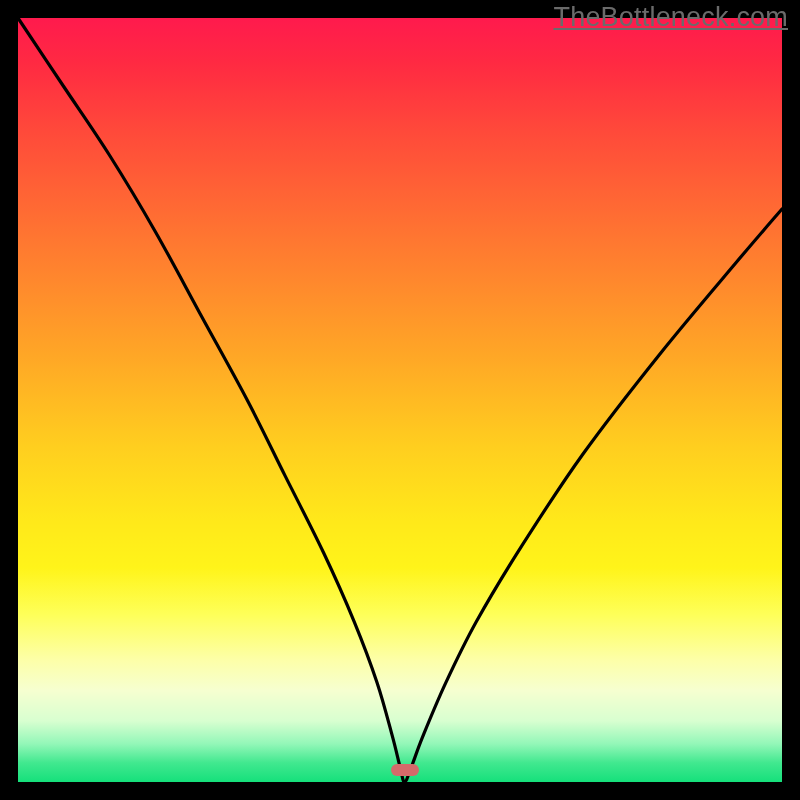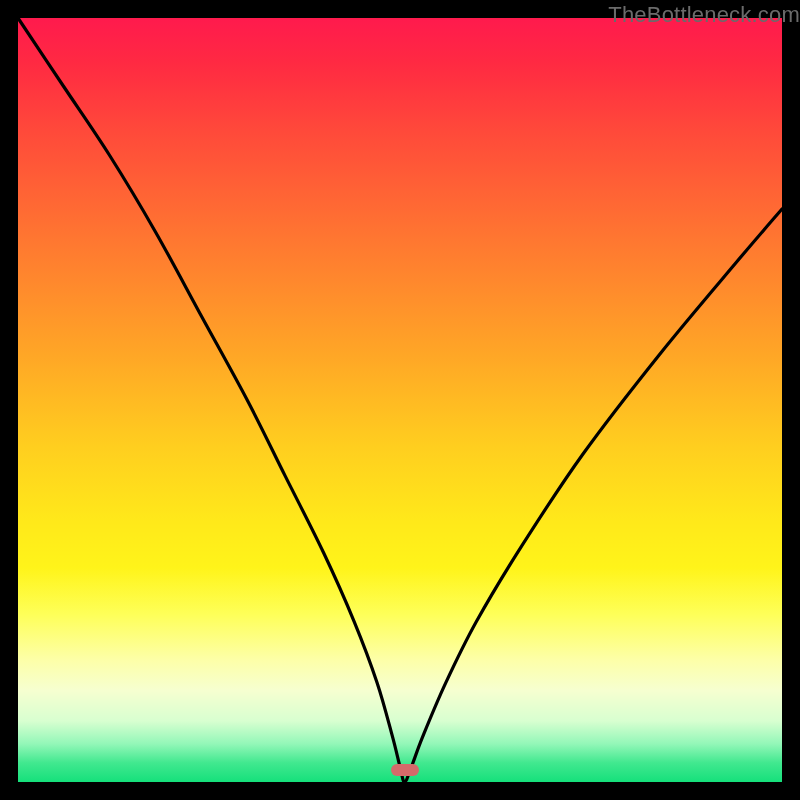--- a/index.html
+++ b/index.html
@@ -54,25 +54,26 @@
     position: absolute;
     width: 28px;
     height: 12px;
     border-radius: 6px;
     background: #d46a6a;
     transform: translate(-50%, -50%);
   }
   .attribution {
     position: absolute;
     top: 2px;
-    right: 0;
+    right: 12px;
     color: #6b6b6b;
-    font-size: 22px;
+    font-size: 27px;
     letter-spacing: 0.2px;
     user-select: none;
+    text-decoration: underline;
   }
 </style>
 </head>
 <body>
 
 <div class="frame">
   <div class="plot">
 
     <svg class="curve" viewBox="0 0 764 764" preserveAspectRatio="none">
       <path d="M 0 0 C 7.64 11.459999999999999, 30.559999999999995 45.83999999999999, 45.839999999999996 68.75999999999999 C 61.12 91.67999999999999, 76.39999999999999 113.32666666666664, 91.67999999999999 137.51999999999998 C 106.96 161.71333333333334, 122.23999999999998 187.18000000000006, 137.51999999999998 213.92000000000007 C 152.79999999999998 240.66000000000008, 168.07999999999998 269.9466666666667, 183.35999999999999 297.96000000000004 C 198.64 325.97333333333336, 215.19333333333333 355.26, 229.2 382 C 243.20666666666665 408.74, 254.66666666666663 432.93333333333334, 267.4 458.4 C 280.1333333333333 483.8666666666666, 294.14 510.6066666666666, 305.6 534.8 C 317.06000000000006 558.9933333333333, 327.24666666666667 581.9133333333333, 336.16 603.56 C 345.0733333333334 625.2066666666666, 352.7133333333333 645.5799999999999, 359.08 664.68 C 365.44666666666666 683.78, 370.54 704.1533333333333, 374.36 718.16 C 378.18 732.1666666666666, 379.9626666666667 741.08, 382 748.72 C 384.0373333333333 756.36, 384.674 764, 386.584 764 C 388.494 764, 390.40400000000005 756.36, 393.46000000000004 748.72 C 396.516 741.08, 399.19 732.1666666666666, 404.92 718.16 C 410.65000000000003 704.1533333333333, 418.92666666666673 683.78, 427.84000000000003 664.68 C 436.75333333333333 645.5799999999999, 445.66666666666663 626.4799999999999, 458.4 603.56 C 471.1333333333333 580.64, 486.41333333333336 555.1733333333333, 504.24 527.16 C 522.0666666666667 499.14666666666665, 542.44 467.31333333333333, 565.36 435.48 C 588.28 403.6466666666667, 616.2933333333333 367.9933333333333, 641.76 336.15999999999997 C 667.2266666666667 304.32666666666665, 697.7866666666666 268.67333333333335, 718.16 244.48000000000002 C 738.5333333333333 220.2866666666667, 756.36 199.91333333333333, 764 191" fill="none" stroke="#000" stroke-width="3.2" stroke-linecap="round" stroke-linejoin="round"></path>

